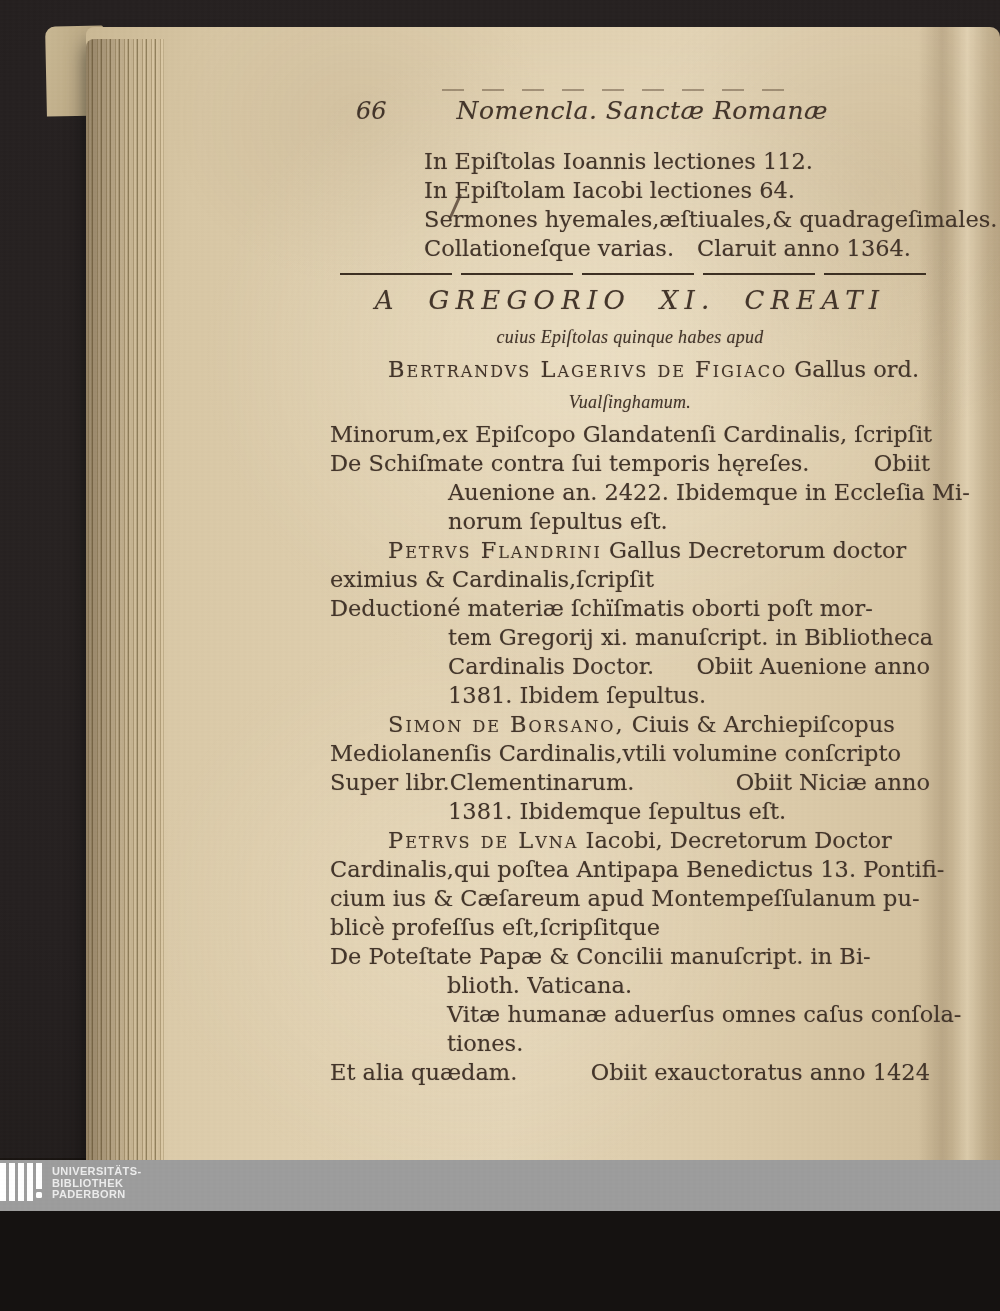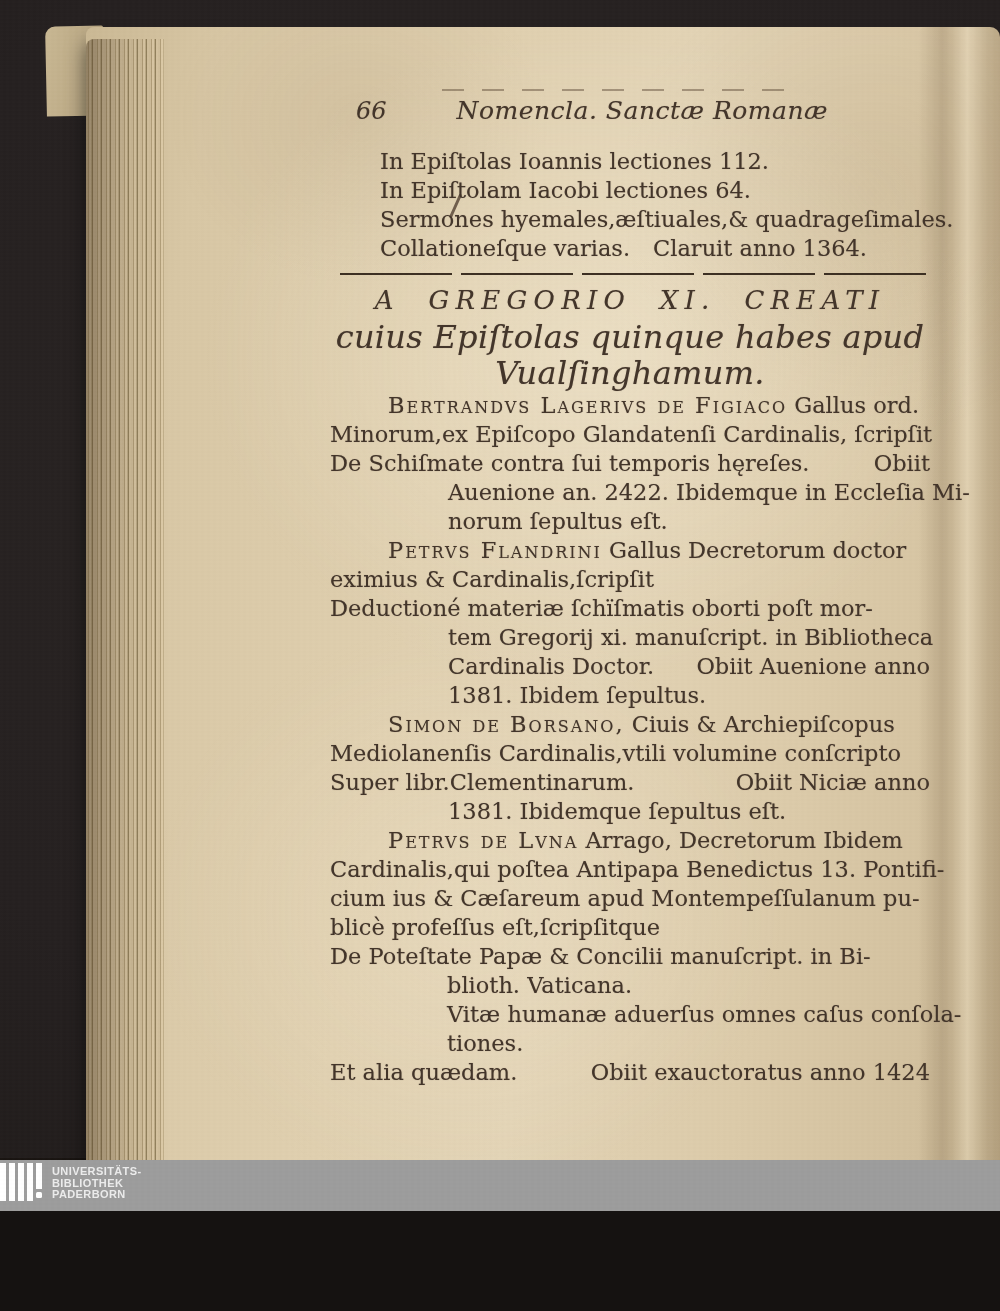--- a/index.html
+++ b/index.html
@@ -63,31 +63,31 @@
   .runhead{position:relative;display:flex;align-items:baseline;height:42px;font-style:italic;}
   .runhead .dashes{
     position:absolute;left:112px;top:-7px;width:352px;height:2px;
     background:repeating-linear-gradient(90deg, rgba(86,66,46,0.45) 0 22px, rgba(0,0,0,0) 22px 40px);
   }
   .pagenum{margin-left:26px;font-size:24px;}
   .runtitle{margin-left:70px;font-size:25px;letter-spacing:0.5px;}
   .lines{margin-top:9px;}
   .line{white-space:nowrap;}
   .ind-0{margin-left:0;}
-  .ind-1{margin-left:50px;}
+  .ind-1{margin-left:94px;}
   .ind-2{justify-content:center;}
   .ind-3{margin-left:118px;}
   .ind-4{margin-left:117px;}
   .ind-s{margin-left:58px;}
   .spread{display:flex;gap:23px;}
   .spread .tail{margin-left:auto;}
   .short{margin-right:78px;}
   .lead{font-variant:small-caps;letter-spacing:2px;}
   .line.h1{font-style:italic;font-size:26px;line-height:37px;letter-spacing:0.24em;word-spacing:0.55em;text-align:center;white-space:nowrap;}
-  .line.h2{font-style:italic;font-size:32px;line-height:36px;text-align:center;letter-spacing:0.3px;}
+  .line.h2{font-style:italic;font-size:18px;line-height:36px;text-align:center;letter-spacing:0.3px;font-family:Liberation Serif, serif;}
   .rule{height:2px;margin:10px 4px 7px 10px;
     background:repeating-linear-gradient(90deg,#3c2f22 0 112px, rgba(0,0,0,0) 112px 121px);}
   
   .footer{position:absolute;left:0;bottom:0;width:100%;height:51px;background:var(--band,#9d9d9d);padding-left:41px;}
   .logo{position:absolute;left:0;top:3px;display:flex;gap:3px;align-items:flex-start;}
   .logo .bar{width:6px;height:38px;background:var(--logo,#ffffff);}
   .logo .excl{display:flex;flex-direction:column;gap:3px;align-items:center;}
   .logo .excl .bar{height:26px;}
   .logo .dot{width:6px;height:6px;background:var(--logo,#ffffff);border-radius:1.5px;}
   .logo-text{
@@ -121,22 +121,22 @@
         <div class="line body ind-1"><span class="t">In Epiſtolas Ioannis lectiones 112.</span></div>
         <div class="line body ind-1"><span class="t">In Epiſtolam Iacobi lectiones 64.</span></div>
         <div class="line body ind-1"><span class="t">Sermones hyemales,æſtiuales,&amp; quadrageſimales.</span></div>
         <div class="line body ind-1 spread short">
           <span class="t">Collationeſque varias.</span>
           <span class="tail">Claruit anno 1364.</span>
         </div>
         <div class="rule"></div>
         <div class="line h1 ind-0"><span class="t">A GREGORIO XI. CREATI</span></div>
         <div class="line h2 ind-0"><span class="t">cuius Epiſtolas quinque habes apud</span></div>
+        <div class="line body ind-s"><span class="lead">Bertrandvs Lagerivs de Figiaco</span><span class="t"> Gallus ord.</span></div>
         <div class="line h2 ind-0"><span class="t">Vualſinghamum.</span></div>
-        <div class="line body ind-s"><span class="lead">Bertrandvs Lagerivs de Figiaco</span><span class="t"> Gallus ord.</span></div>
         <div class="line body ind-0"><span class="t">Minorum,ex Epiſcopo Glandatenſi Cardinalis, ſcripſit</span></div>
         <div class="line body ind-2 spread">
           <span class="t">De Schiſmate contra ſui temporis hęreſes.</span>
           <span class="tail">Obiit</span>
         </div>
         <div class="line body ind-3"><span class="t">Auenione an. 2422. Ibidemque in Eccleſia Mi-</span></div>
         <div class="line body ind-3"><span class="t">norum ſepultus eſt.</span></div>
         <div class="line body ind-s"><span class="lead">Petrvs Flandrini</span><span class="t"> Gallus Decretorum doctor</span></div>
         <div class="line body ind-0"><span class="t">eximius &amp; Cardinalis,ſcripſit</span></div>
         <div class="line body ind-2"><span class="t">Deductioné materiæ ſchïſmatis oborti poſt mor-</span></div>
@@ -146,21 +146,21 @@
           <span class="tail">Obiit Auenione anno</span>
         </div>
         <div class="line body ind-3"><span class="t">1381. Ibidem ſepultus.</span></div>
         <div class="line body ind-s"><span class="lead">Simon de Borsano,</span><span class="t"> Ciuis &amp; Archiepiſcopus</span></div>
         <div class="line body ind-0"><span class="t">Mediolanenſis Cardinalis,vtili volumine conſcripto</span></div>
         <div class="line body ind-2 spread">
           <span class="t">Super libr.Clementinarum.</span>
           <span class="tail">Obiit Niciæ anno</span>
         </div>
         <div class="line body ind-3"><span class="t">1381. Ibidemque ſepultus eſt.</span></div>
-        <div class="line body ind-s"><span class="lead">Petrvs de Lvna</span><span class="t"> Arrago, Decretorum Ibidem</span></div>
+        <div class="line body ind-s"><span class="lead">Petrvs de Lvna</span><span class="t"> Iacobi, Decretorum Doctor</span></div>
         <div class="line body ind-0"><span class="t">Cardinalis,qui poſtea Antipapa Benedictus 13. Pontifi-</span></div>
         <div class="line body ind-0"><span class="t">cium ius &amp; Cæſareum apud Montempeſſulanum pu-</span></div>
         <div class="line body ind-0"><span class="t">blicè profeſſus eſt,ſcripſitque</span></div>
         <div class="line body ind-2"><span class="t">De Poteſtate Papæ &amp; Concilii manuſcript. in Bi-</span></div>
         <div class="line body ind-4"><span class="t">blioth. Vaticana.</span></div>
         <div class="line body ind-4"><span class="t">Vitæ humanæ aduerſus omnes caſus conſola-</span></div>
         <div class="line body ind-4"><span class="t">tiones.</span></div>
         <div class="line body ind-2 spread">
           <span class="t">Et alia quædam.</span>
           <span class="tail">Obiit exauctoratus anno 1424</span>

